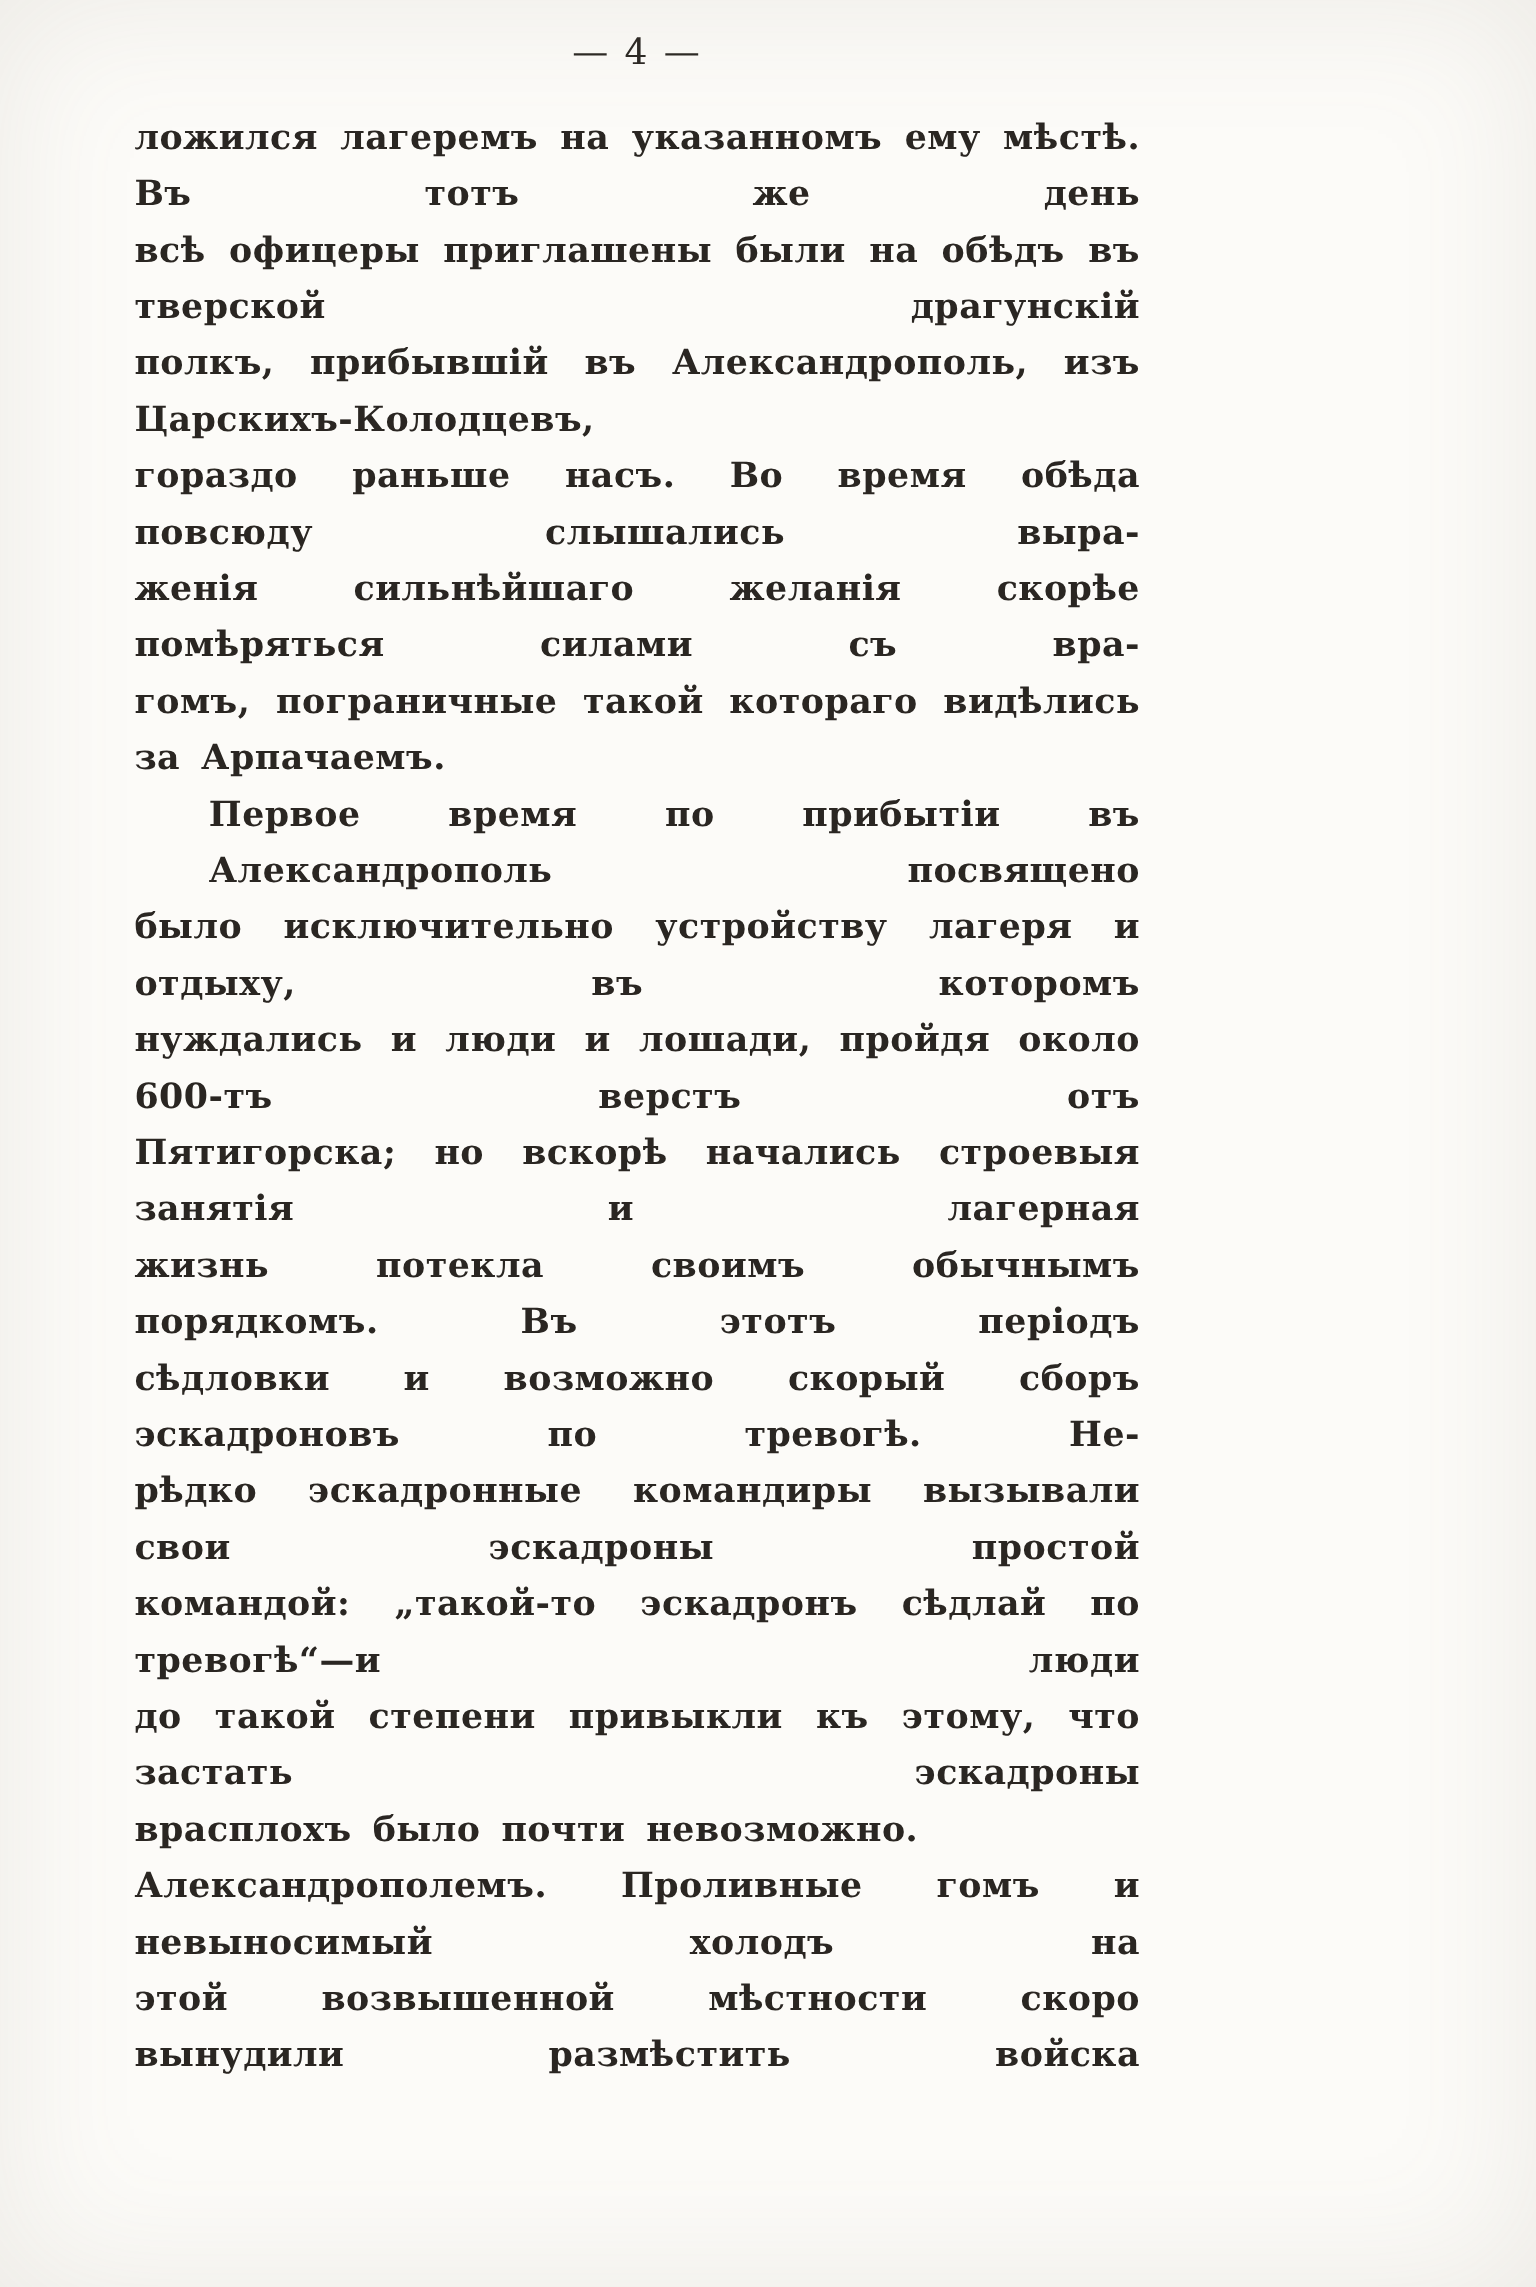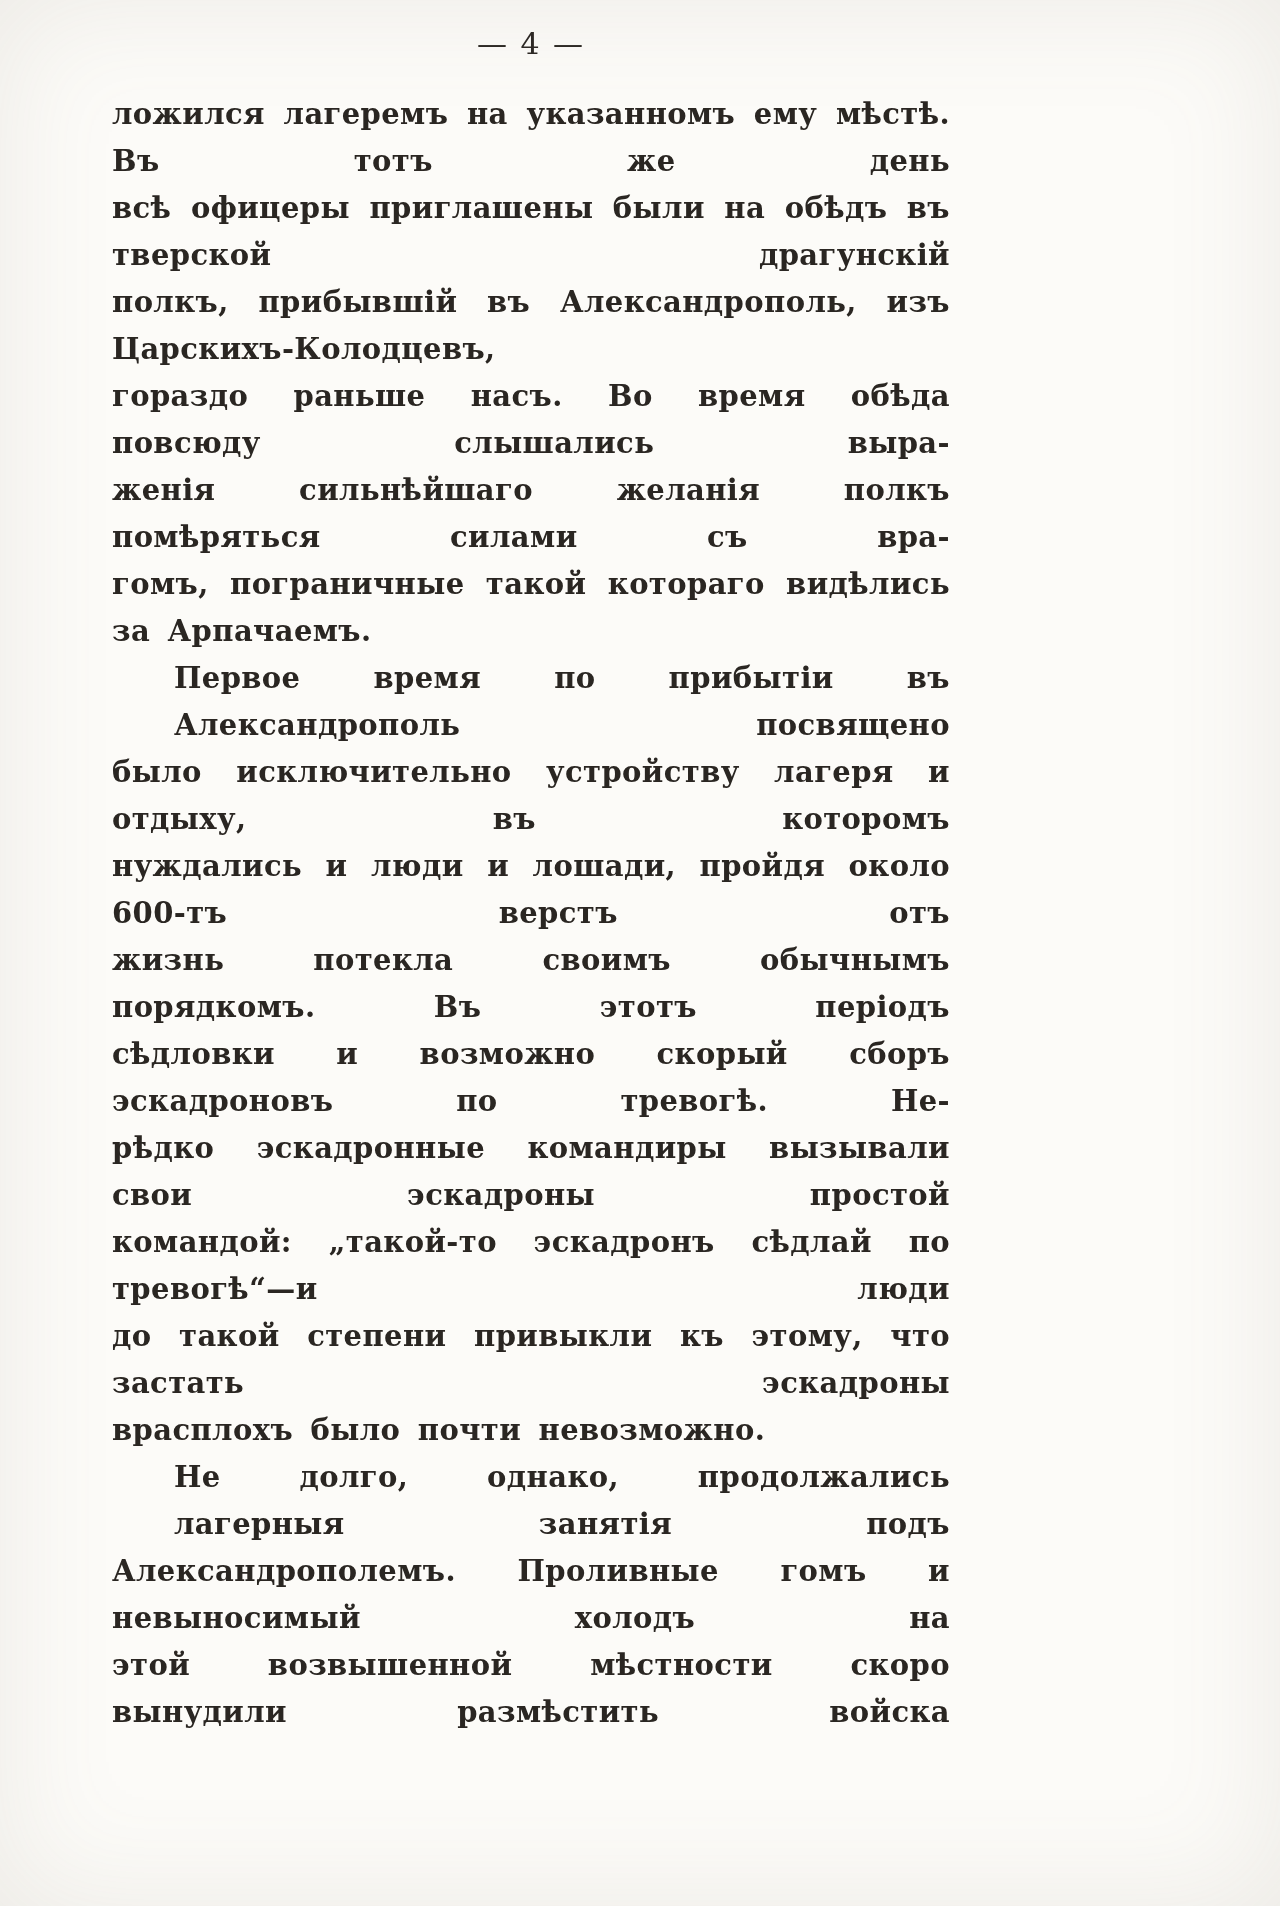--- a/index.html
+++ b/index.html
@@ -66,37 +66,37 @@
 <div class="page">
   <div class="text-block">
 
     <div class="page-header">— 4 —</div>
 
     <div class="paragraph">
       <div class="line">ложился лагеремъ на указанномъ ему мѣстѣ. Въ тотъ же день</div>
       <div class="line">всѣ офицеры приглашены были на обѣдъ въ тверской драгунскій</div>
       <div class="line">полкъ, прибывшій въ Александрополь, изъ Царскихъ-Колодцевъ,</div>
       <div class="line">гораздо раньше насъ. Во время обѣда повсюду слышались выра-</div>
-      <div class="line">женія сильнѣйшаго желанія полкъ помѣряться силами съ вра-</div>
+      <div class="line">женія сильнѣйшаго желанія скорѣе помѣряться силами съ вра-</div>
       <div class="line short">гомъ, пограничные такой котораго видѣлись за Арпачаемъ.</div>
     </div>
 
     <div class="paragraph">
       <div class="line indent">Первое время по прибытіи въ Александрополь посвящено</div>
       <div class="line">было исключительно устройству лагеря и отдыху, въ которомъ</div>
       <div class="line">нуждались и люди и лошади, пройдя около 600-тъ верстъ отъ</div>
+      <div class="line">Пятигорска; но вскорѣ начались строевыя занятія и лагерная</div>
       <div class="line">жизнь потекла своимъ обычнымъ порядкомъ. Въ этотъ періодъ</div>
       <div class="line">сѣдловки и возможно скорый сборъ эскадроновъ по тревогѣ. Не-</div>
       <div class="line">рѣдко эскадронные командиры вызывали свои эскадроны простой</div>
       <div class="line">командой: „такой-то эскадронъ сѣдлай по тревогѣ“—и люди</div>
       <div class="line">до такой степени привыкли къ этому, что застать эскадроны</div>
       <div class="line short">врасплохъ было почти невозможно.</div>
     </div>
 
     <div class="paragraph">
-      <div class="line indent">Не долго, однако, продолжались лагерныя занятія подъ</div>
       <div class="line">Александрополемъ. Проливные гомъ и невыносимый холодъ на</div>
       <div class="line">этой возвышенной мѣстности скоро вынудили размѣстить войска</div>
 
     </div>
 
   </div>
 </div>
 
 </body></html>

